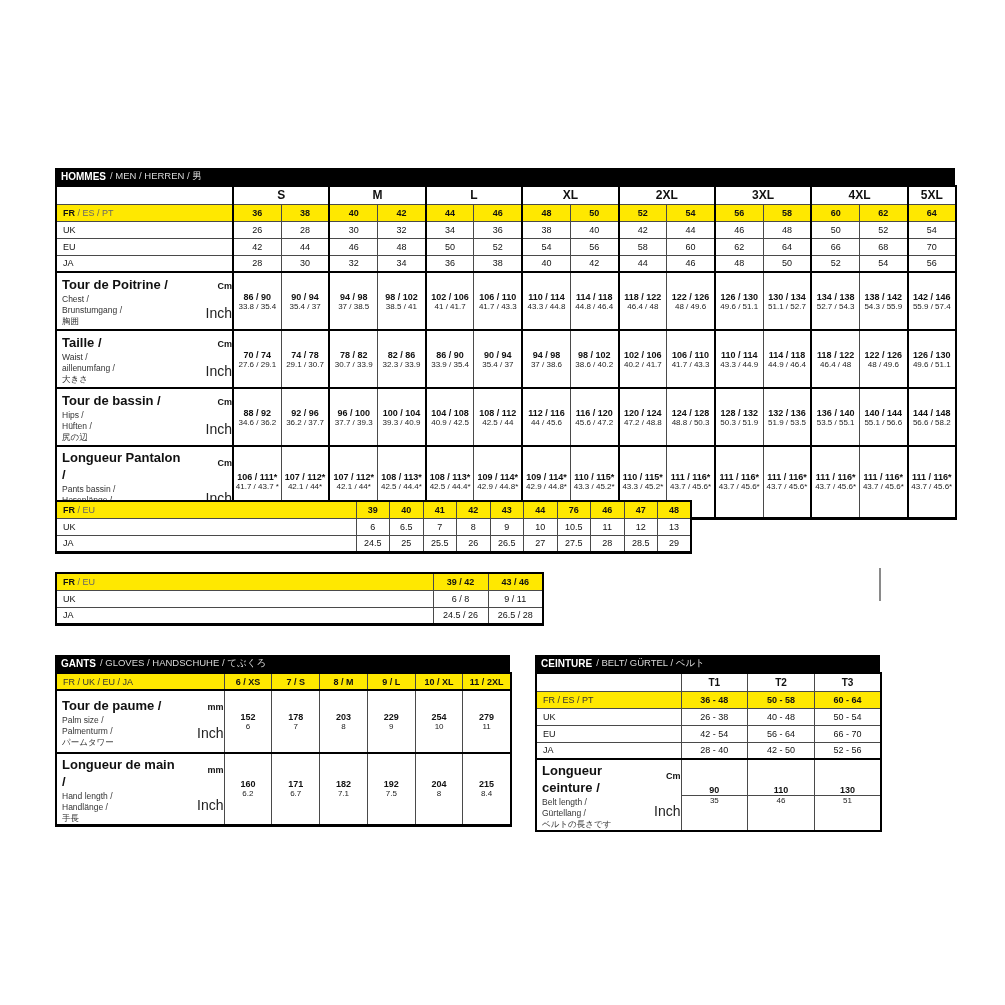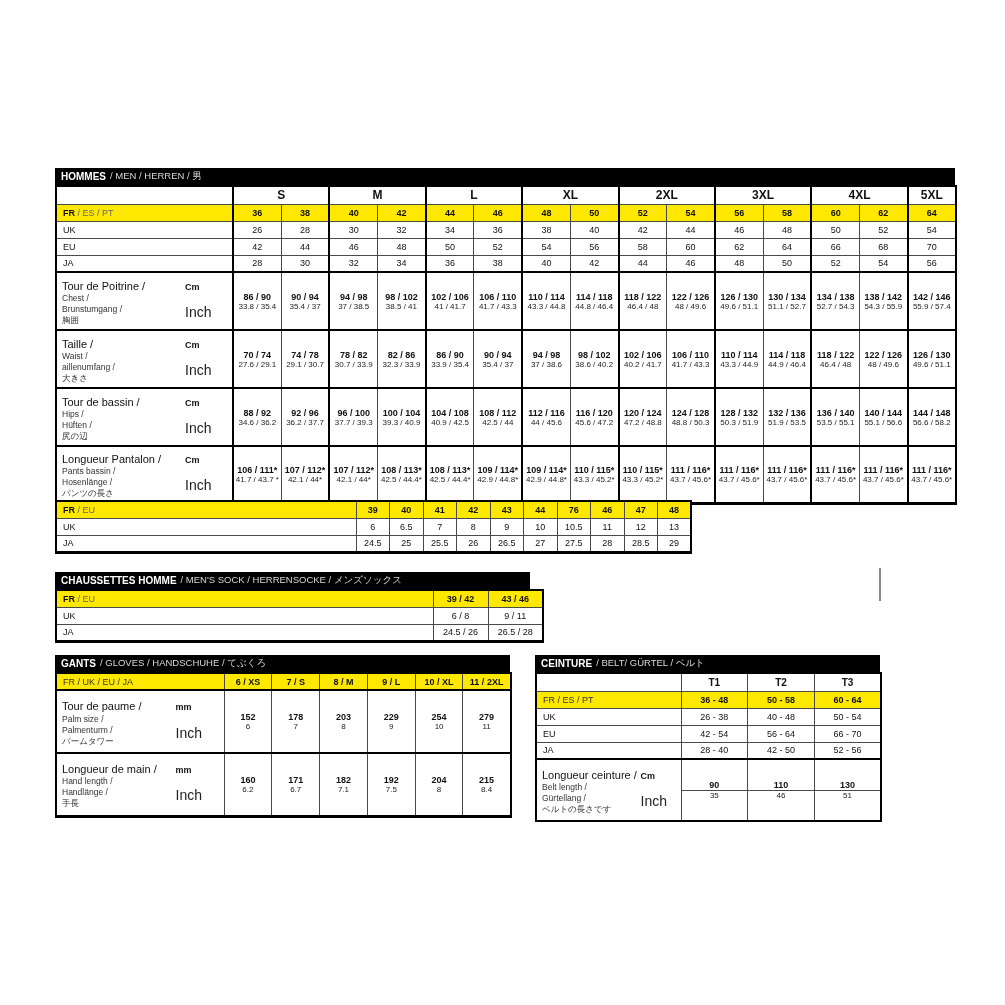--- a/index.html
+++ b/index.html
@@ -17,23 +17,23 @@
   td.ylw{background:#FFE800;font-weight:bold;}
   td.ylabel{background:#FFE800;text-align:left;padding-left:6px;font-weight:normal;}
   td.ylabel .b{font-weight:bold;}
   td.ylabel .dim{color:#666;}
   td.ylabel .plainlbl{color:#333;}
   td.rlabel{text-align:left;padding-left:6px;}
   td.thead-cell{font-weight:bold;font-size:10px;}
   td.mlabel{text-align:left;padding:0;}
   .mlwrap{display:flex;height:100%;align-items:stretch;}
   .mltext{flex:1;padding:3px 0 0 5px;line-height:1.3;text-align:left;white-space:normal;}
-  .ml1{font-weight:normal;font-size:11px;display:block;}
+  .ml1{font-weight:bold;font-size:13px;display:block;}
   .mlx{font-size:8.5px;color:#333;display:block;}
-  .mlunits{display:flex;flex-direction:column;justify-content:space-around;align-items:flex-start;}
+  .mlunits{display:flex;flex-direction:column;justify-content:space-around;align-items:flex-end;}
   .ut{font-weight:bold;font-size:9px;}
   .ub{font-size:14px;color:#222;}
   td.mval{padding:0;}
   .cmv{font-weight:bold;font-size:9px;height:50%;display:flex;align-items:center;justify-content:center;}
   .inv{font-size:8px;color:#222;height:50%;display:flex;align-items:center;justify-content:center;}
   .cmv.divider{border-bottom:1px solid #4a4a4a;box-sizing:border-box;}
   #artifact{position:absolute;left:879px;top:568px;width:2px;height:33px;background:#8a8a8a;}
 </style>
 </head>
 <body>
@@ -507,24 +507,20 @@
           <td>27.5</td>
           <td>28</td>
           <td>28.5</td>
           <td>29</td>
         </tr>
       </tbody>
     </table>
 </div>
 
 <div class="tblock" id="socks" style="left:55px;top:572px;width:487px;">
-  <div class="bar" style="width:475px;">
-    <span class="b">CHAUSSETTES HOMME</span>
-    <span class="r">/ MEN'S SOCK / HERRENSOCKE / メンズソックス</span>
-  </div>
   <table id="socks-table" class="thickbot" style="width:487px;">
       <colgroup>
         <col style="width: 377px;">
         <col style="width: 55px;">
         <col style="width: 55px;">
       </colgroup>
       <tbody>
         <tr style="height: 17px;">
           <td class="ylabel"><span class="b">FR</span><span class="dim"> / EU</span></td>
           <td class="ylw">39 / 42</td>

